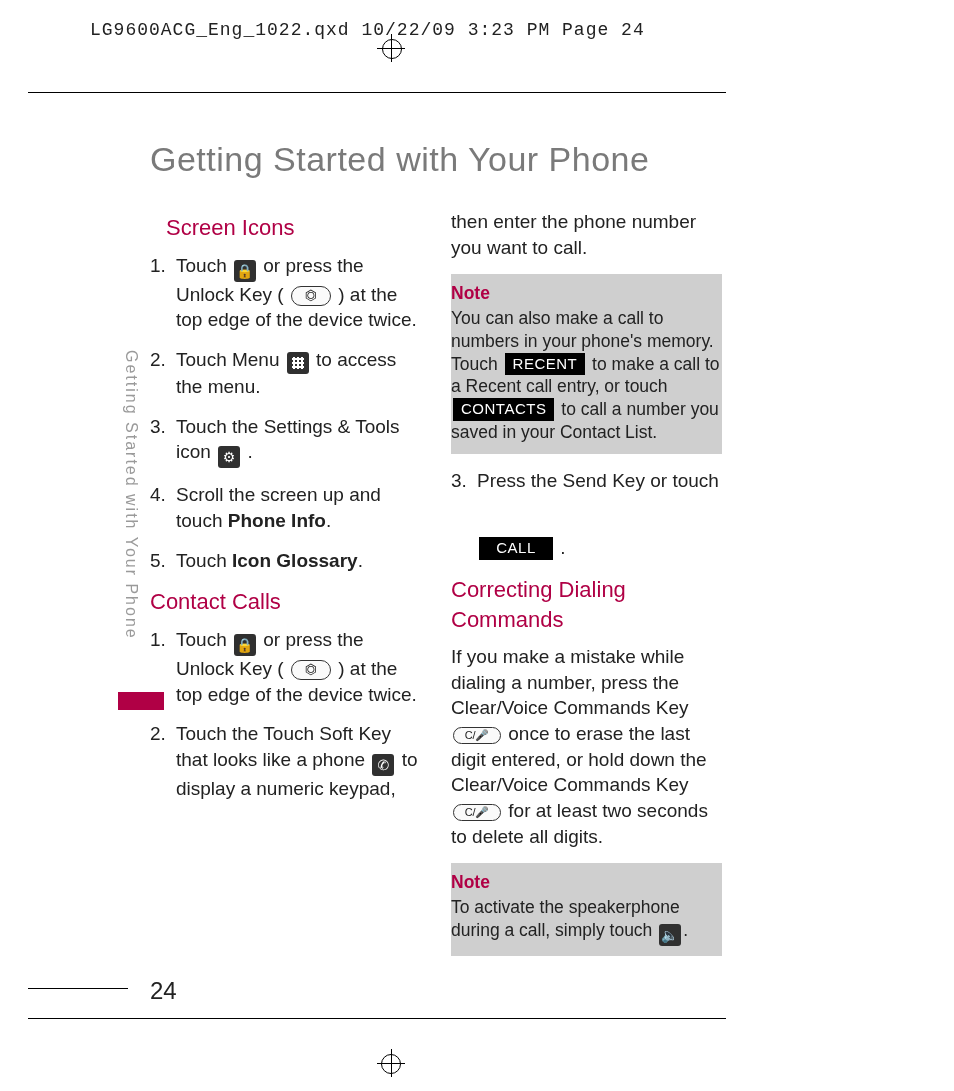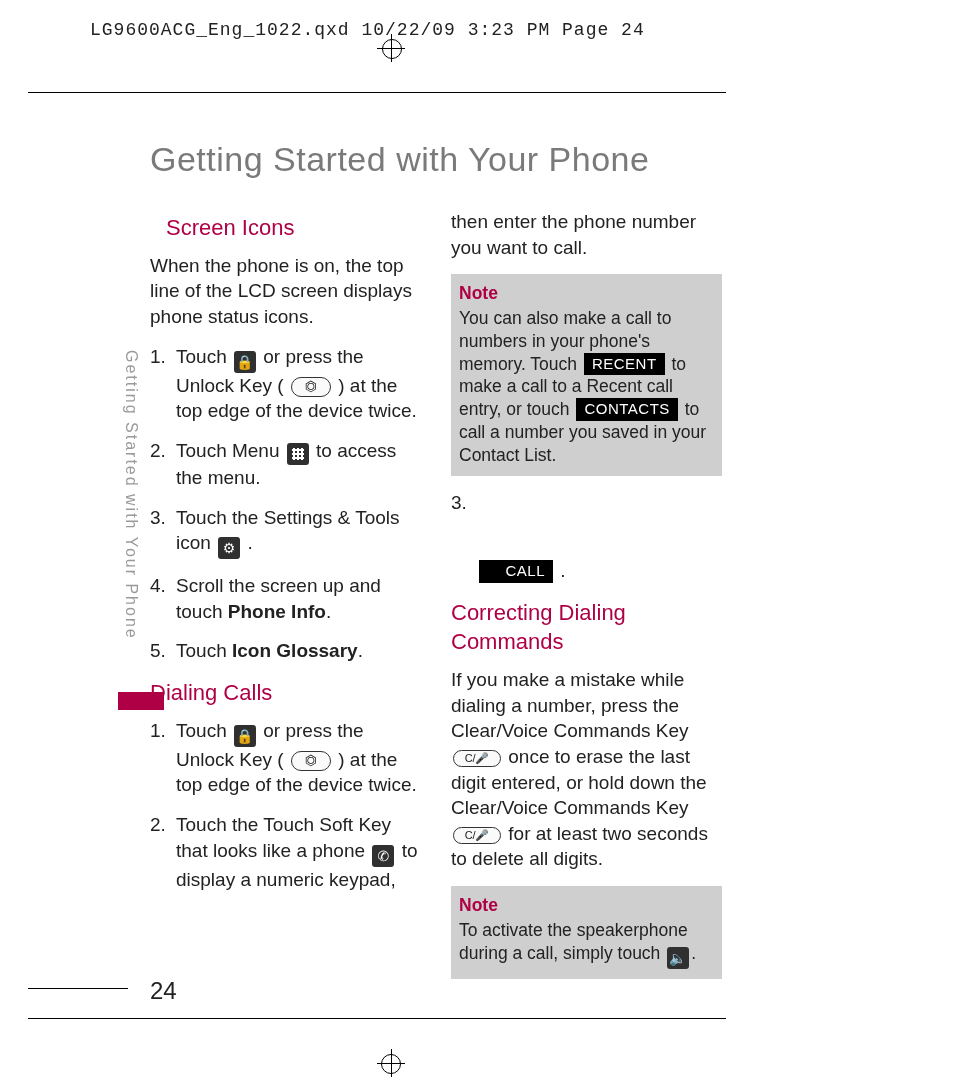--- a/index.html
+++ b/index.html
@@ -171,24 +171,24 @@
     display:inline-block;
     background:#000;
     color:#fff;
     font-size:15px;
     padding:1px 8px 2px;
     border-radius:0;
     vertical-align: 1px;
     letter-spacing:0.5px;
     margin: 0 2px;
   }
-  .btn-chip.wide { min-width:58px; text-align:right;margin-top:44px; }
+  .btn-chip.wide { min-width:58px; text-align:center;margin-top:44px; }
   .note-box {
     background:#cfcfcf;
-    padding:8px 8px 10px;
+    padding:8px 0 10px;
     margin: 10px 0 14px 0;
     font-size:17.5px;
     line-height:1.3;
   }
   .note-title {
     color:#b00045;
     font-weight:600;
     margin-bottom:2px;
   }
   .sidebar-label {
@@ -230,21 +230,20 @@
   <div class="sidebar-label">Getting Started with Your Phone</div>
   <div class="sidebar-bar"></div>
 
   <div class="content">
     <h1 class="page-title">Getting Started with Your Phone</h1>
 
     <div class="columns">
 
       <div class="col">
         <h2 class="sec indent">Screen Icons</h2>
-        <p>When the phone is on, the top line of the LCD screen displays phone status icons.</p>
 
         <ol class="steps">
           <li>
             <span>Touch </span>
             <span class="icon-sq">🔒</span>
             <span> or press the Unlock Key ( </span>
             <span class="key-pill small">⏣</span>
             <span> ) at the top edge of the device twice.</span>
           </li>
           <li>
@@ -260,21 +259,21 @@
           <li>
             <span>Scroll the screen up and touch </span>
             <span class="bold">Phone Info</span><span>.</span>
           </li>
           <li>
             <span>Touch </span>
             <span class="bold">Icon Glossary</span><span>.</span>
           </li>
         </ol>
 
-        <h2 class="sec">Dialing Calls</h2>
+        <h2 class="sec">Contact Calls</h2>
         <ol class="steps">
           <li>
             <span>Touch </span>
             <span class="icon-sq">🔒</span>
             <span> or press the Unlock Key ( </span>
             <span class="key-pill small">⏣</span>
             <span> ) at the top edge of the device twice.</span>
           </li>
           <li>
             <span>Touch the Touch Soft Key that looks like a phone </span>
@@ -291,21 +290,21 @@
           <div class="note-title">Note</div>
           <span>You can also make a call to numbers in your phone's memory. Touch </span>
           <span class="btn-chip">RECENT</span>
           <span> to make a call to a Recent call entry, or touch </span>
           <span class="btn-chip">CONTACTS</span>
           <span> to call a number you saved in your Contact List.</span>
         </div>
 
         <ol class="steps start3">
           <li>
-            <br>
+            <span>Press the Send Key or touch </span><br>
             <span class="btn-chip wide">CALL</span>
             <span> .</span>
           </li>
         </ol>
 
         <h2 class="sec">Correcting Dialing Commands</h2>
         <p>
           <span>If you make a mistake while dialing a number, press  the Clear/Voice Commands Key </span>
           <span class="key-pill">C/🎤</span>
           <span> once to erase the last digit entered, or hold down the Clear/Voice Commands Key </span>

